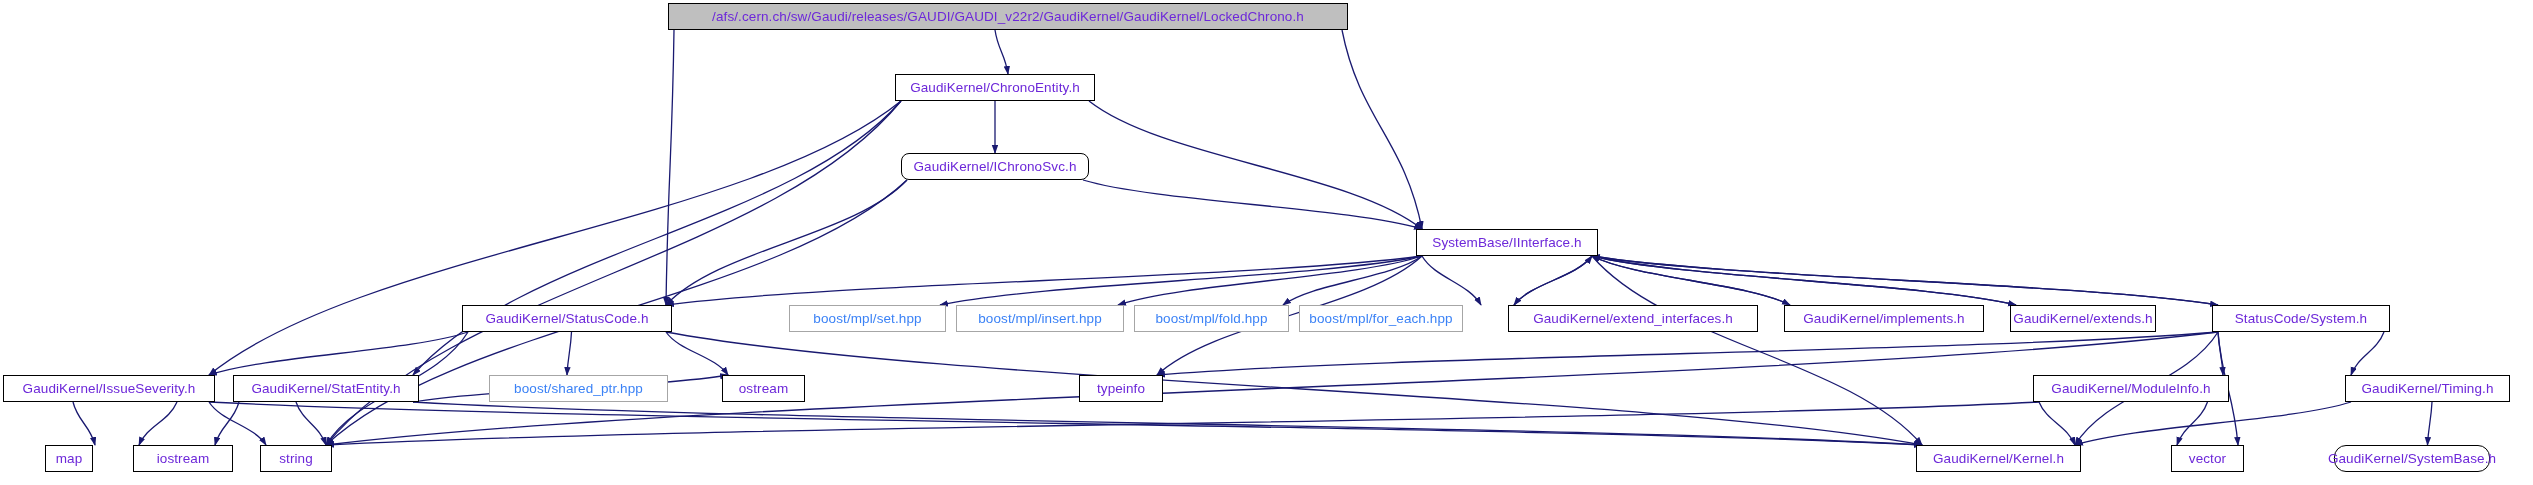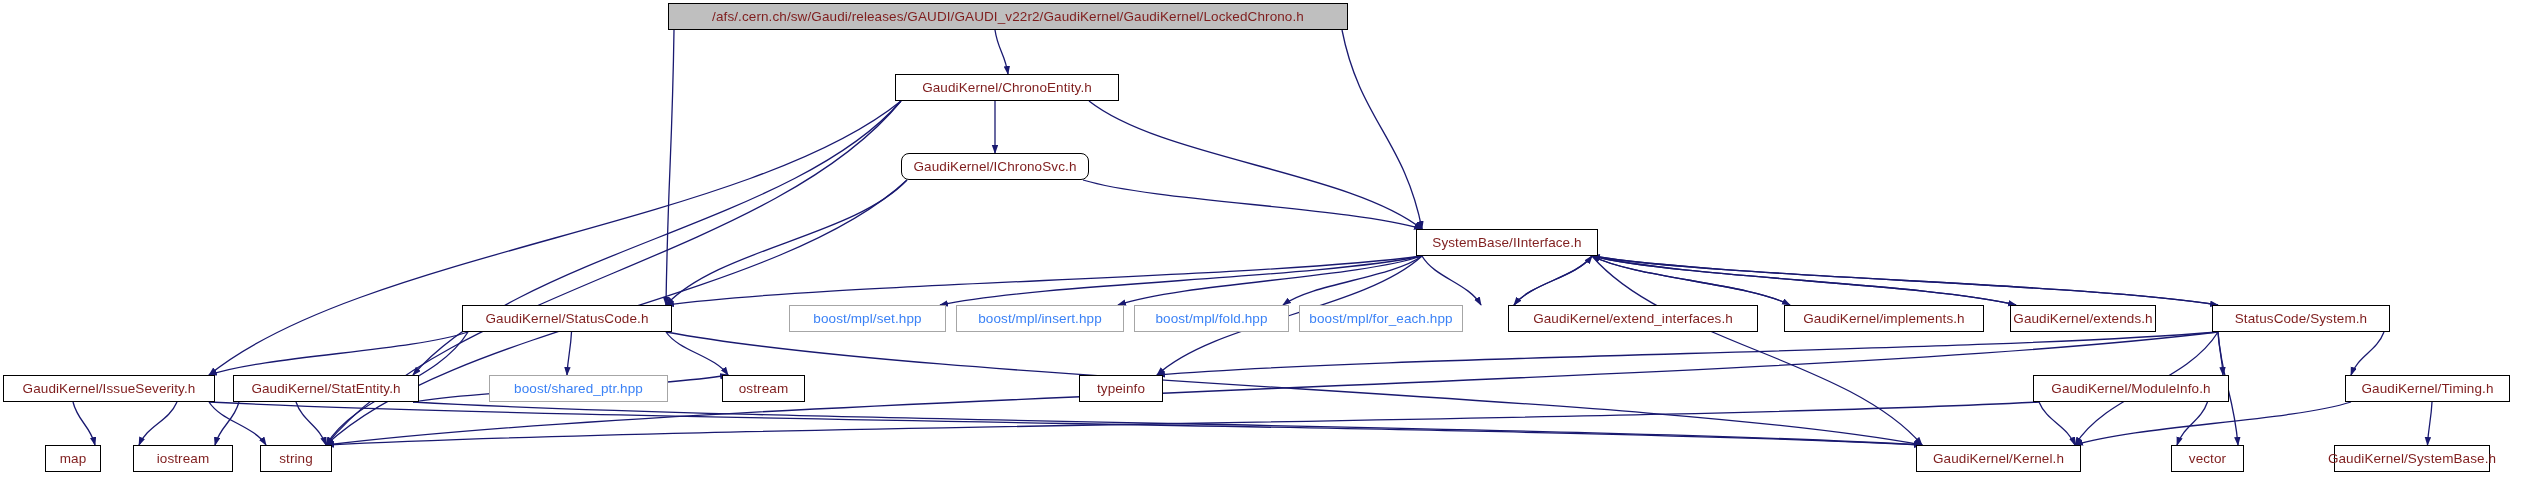--- a/index.html
+++ b/index.html
@@ -28,21 +28,21 @@
   .node {
     position: absolute;
     box-sizing: border-box;
     display: flex;
     align-items: center;
     justify-content: center;
     white-space: nowrap;
     font-size: 13.5px;
     line-height: 1;
     letter-spacing: 0.1px;
-    color: #7f1d1d;
+    color: #6d28d9;
     background: #ffffff;
     border: 1px solid #000000;
     height: 27px;
     z-index: 5;
   }
   .node.root {
     background: #bfbfbf;
     border: 1px solid #000000;
     font-size: 13.5px;
   }
@@ -115,21 +115,21 @@
         <path d="M2039.0,402.0 C1662.1,421.4 702.9,425.6 326.0,445.0" marker-end="url(#arrow)"></path>
         <path d="M2207.5,402.0 C2200.8,421.4 2183.7,425.6 2177.0,445.0" marker-end="url(#arrow)"></path>
         <path d="M2432.0,402.0 C2431.0,421.4 2428.5,425.6 2427.5,445.0" marker-end="url(#arrow)"></path>
         <path d="M2351.0,402.0 C2290.3,421.4 2135.7,425.6 2075.0,445.0" marker-end="url(#arrow)"></path>
       </g>
   </svg>
   <div id="nodes-layer">
       <div class="node root" style="left: 668px; top: 3px; width: 680px;">
         <span class="node-label">/afs/.cern.ch/sw/Gaudi/releases/GAUDI/GAUDI_v22r2/GaudiKernel/GaudiKernel/LockedChrono.h</span>
       </div>
-      <div class="node" style="left: 895px; top: 74px; width: 224px;">
+      <div class="node" style="left: 895px; top: 74px; width: 200px;">
         <span class="node-label">GaudiKernel/ChronoEntity.h</span>
       </div>
       <div class="node" style="left: 901px; top: 153px; width: 188px; border-radius: 8px;">
         <span class="node-label">GaudiKernel/IChronoSvc.h</span>
       </div>
       <div class="node" style="left: 1416px; top: 229px; width: 182px;">
         <span class="node-label">SystemBase/IInterface.h</span>
       </div>
       <div class="node" style="left: 462px; top: 305px; width: 210px;">
         <span class="node-label">GaudiKernel/StatusCode.h</span>
@@ -172,32 +172,32 @@
       </div>
       <div class="node" style="left: 1079px; top: 375px; width: 84px;">
         <span class="node-label">typeinfo</span>
       </div>
       <div class="node" style="left: 2033px; top: 375px; width: 196px;">
         <span class="node-label">GaudiKernel/ModuleInfo.h</span>
       </div>
       <div class="node" style="left: 2345px; top: 375px; width: 165px;">
         <span class="node-label">GaudiKernel/Timing.h</span>
       </div>
-      <div class="node" style="left: 45px; top: 445px; width: 56px;">
+      <div class="node" style="left: 45px; top: 445px; width: 48px;">
         <span class="node-label">map</span>
       </div>
       <div class="node" style="left: 133px; top: 445px; width: 100px;">
         <span class="node-label">iostream</span>
       </div>
       <div class="node" style="left: 260px; top: 445px; width: 72px;">
         <span class="node-label">string</span>
       </div>
       <div class="node" style="left: 1916px; top: 445px; width: 165px;">
         <span class="node-label">GaudiKernel/Kernel.h</span>
       </div>
       <div class="node" style="left: 2171px; top: 445px; width: 73px;">
         <span class="node-label">vector</span>
       </div>
-      <div class="node" style="left: 2334px; top: 445px; width: 156px;">
+      <div class="node" style="left: 2334px; top: 445px; width: 156px; border-radius: 12px;">
         <span class="node-label">GaudiKernel/SystemBase.h</span>
       </div>
     </div>
 </div>
 
 </body></html>

